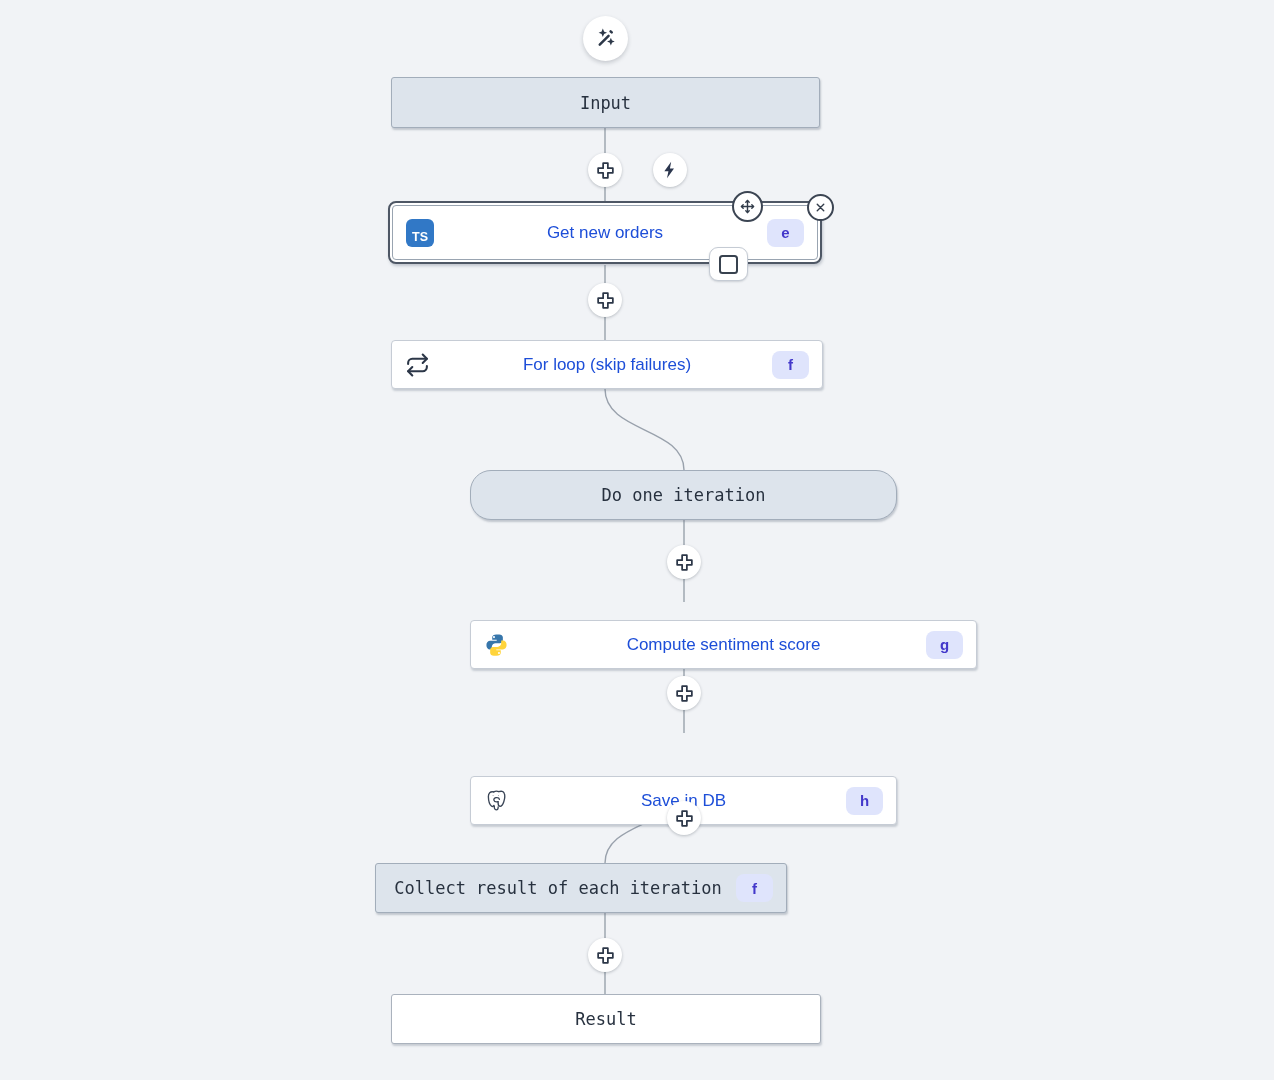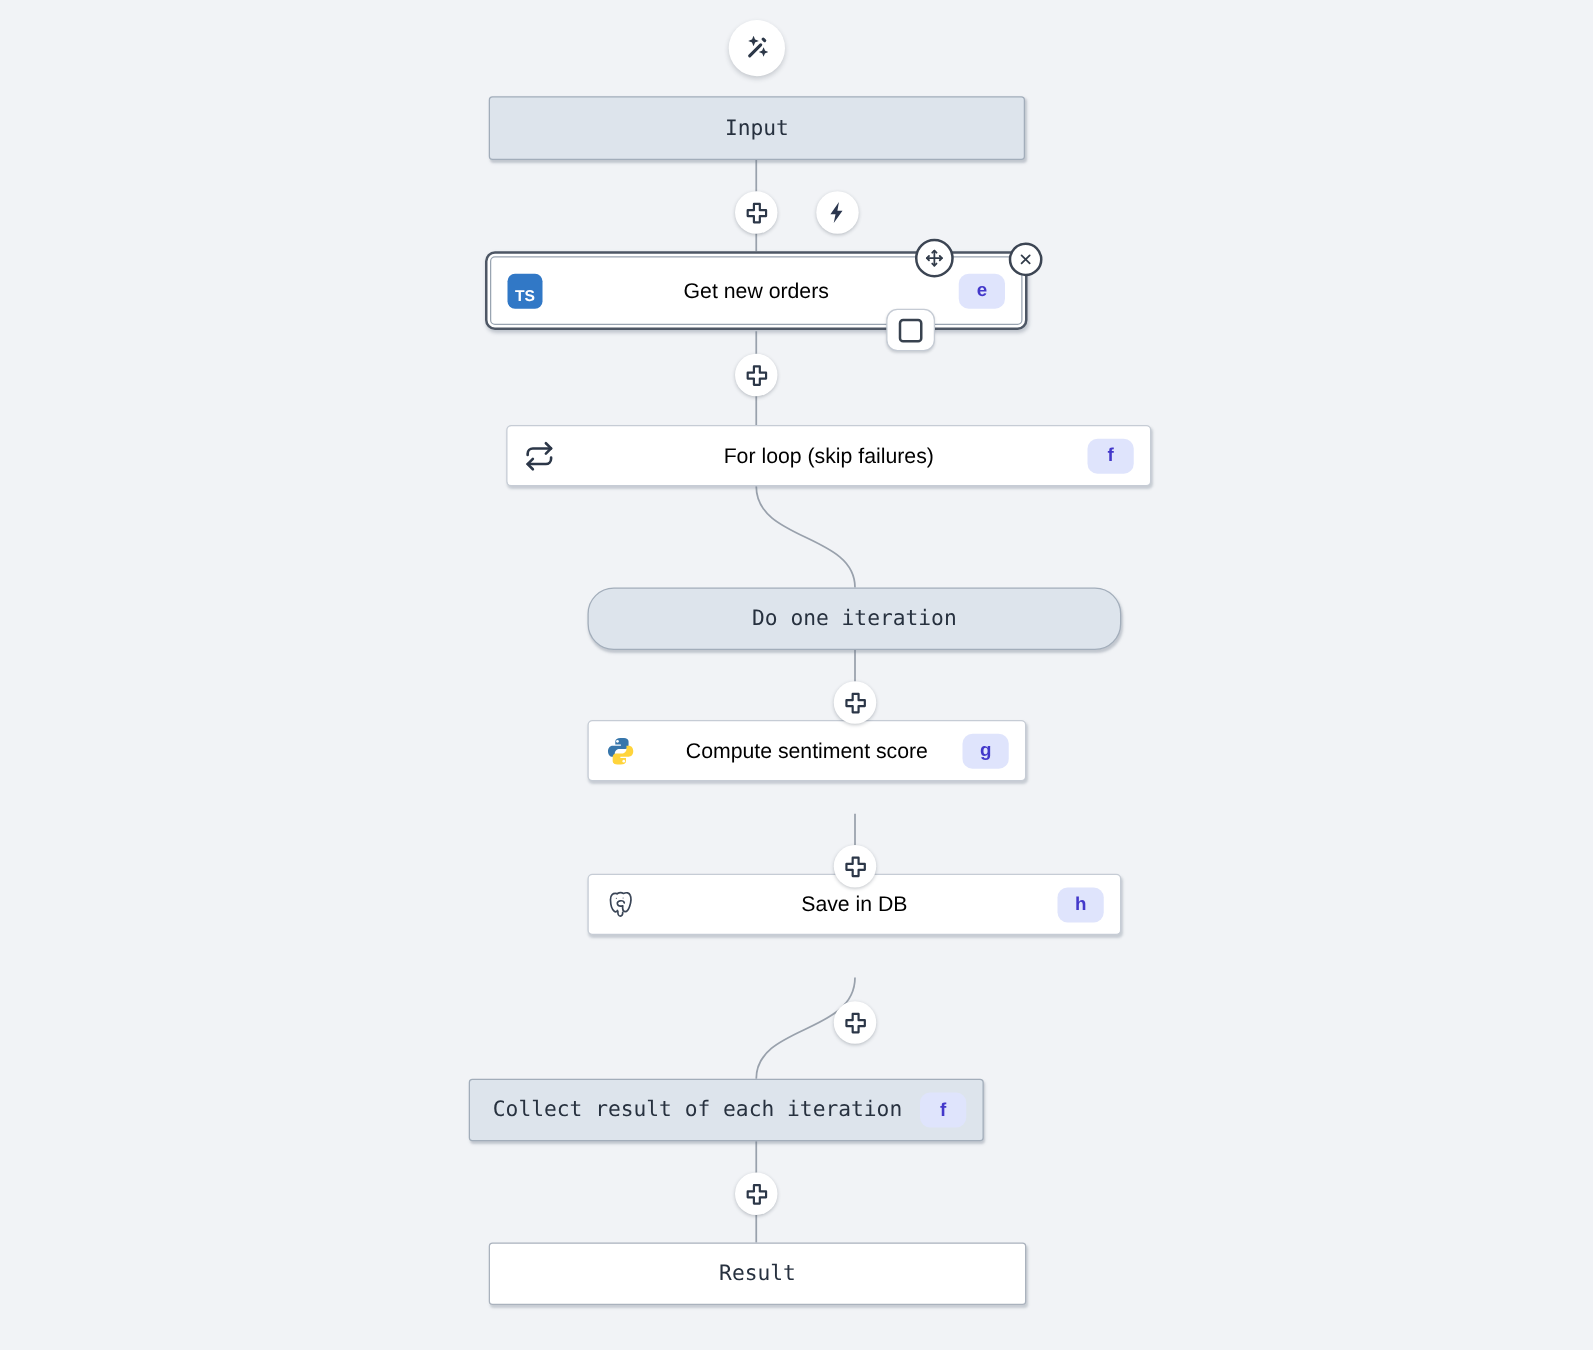--- a/index.html
+++ b/index.html
@@ -8,21 +8,21 @@
   svg.edges{position:absolute;left:0;top:0;z-index:0;pointer-events:none;}
 
   .node{position:absolute;box-sizing:border-box;z-index:1;padding-left:16px;}
   .virtual{background:#dde4ec;border:1px solid #a2adba;border-radius:3px;
     box-shadow:1px 2px 2px rgba(104,116,132,.35);}
   .whitebox{background:#ffffff;border:1px solid #c6ccd5;border-radius:4px;
     box-shadow:1px 2px 2px rgba(104,116,132,.3);}
   .mono-label{position:absolute;inset:0;display:flex;align-items:center;justify-content:center;
     font-family:"DejaVu Sans Mono","Liberation Mono",monospace;font-size:17px;color:#27313f;}
   .sans-label{position:absolute;inset:0;display:flex;align-items:center;justify-content:center;
-    font-family:"Liberation Sans",sans-serif;font-size:17px;color:#000000;}
+    font-family:"Liberation Sans",sans-serif;font-size:17px;color:#1d4ed8;}
   .left-icon{position:absolute;left:13px;top:50%;transform:translateY(-50%);display:flex;z-index:2;}
   .badge{position:absolute;right:13px;top:50%;transform:translateY(-50%);
     width:37px;height:28px;border-radius:8px;background:#dfe4fc;color:#4338ca;
     font-family:"Liberation Sans",sans-serif;font-weight:bold;font-size:15px;
     display:flex;align-items:center;justify-content:center;z-index:2;}
 
   .circle-btn{position:absolute;background:#fff;border-radius:50%;z-index:3;
     box-shadow:0 1px 3px rgba(40,50,65,.28);display:flex;align-items:center;justify-content:center;cursor:pointer;}
   .btn-34{width:34px;height:34px;}
   .top-circle{width:45px;height:45px;box-shadow:0 2px 4px rgba(40,50,65,.22);}
@@ -122,21 +122,21 @@
   </div>
 
   <div class="circle-btn btn-34" style="left:588px;top:283px;">
     <span style="display:flex;">
       <svg width="21" height="21" viewBox="0 0 24 24">
         <path d="M9.3 3.6 h5.4 v5.7 h5.7 v5.4 h-5.7 v5.7 h-5.4 v-5.7 H3.6 v-5.4 h5.7 z" fill="#ffffff" stroke="#2c3748" stroke-width="2" stroke-linejoin="round"></path>
       </svg>
     </span>
   </div>
 
-  <div class="node whitebox" style="left:405px;top:340px;width:516px;height:49px;">
+  <div class="node whitebox" style="left:391px;top:340px;width:432px;height:49px;">
     <span class="left-icon">
       <svg width="25" height="25" viewBox="0 0 24 24" fill="none" stroke="#2c3748" stroke-width="2" stroke-linecap="round" stroke-linejoin="round">
         <path d="m17 2 4 4-4 4"></path>
           <path d="M3 11v-1a4 4 0 0 1 4-4h14"></path>
         <path d="m7 22-4-4 4-4"></path>
           <path d="M21 13v1a4 4 0 0 1-4 4H3"></path>
       </svg>
     </span>
     <div class="sans-label">For loop (skip failures)</div>
     <div class="badge">f</div>
@@ -147,42 +147,42 @@
   </div>
 
   <div class="circle-btn btn-34" style="left:667px;top:545px;">
     <span style="display:flex;">
       <svg width="21" height="21" viewBox="0 0 24 24">
         <path d="M9.3 3.6 h5.4 v5.7 h5.7 v5.4 h-5.7 v5.7 h-5.4 v-5.7 H3.6 v-5.4 h5.7 z" fill="#ffffff" stroke="#2c3748" stroke-width="2" stroke-linejoin="round"></path>
       </svg>
     </span>
   </div>
 
-  <div class="node whitebox" style="left:470px;top:576px;width:351px;height:49px;">
+  <div class="node whitebox" style="left:470px;top:620px;width:507px;height:49px;">
     <span class="left-icon">
       <svg width="25" height="25" viewBox="0 0 24 24">
         <path d="M11.9 1.8c-2.5 0-4 1-4 2.8v2.3h4.3v.9H5.9c-2 0-3.6 1.6-3.6 4.2 0 2.7 1.5 4.3 3.4 4.3h1.8v-2.6c0-2 1.7-3.5 3.6-3.5h4.3c1.6 0 2.7-1.3 2.7-2.9V4.6c0-1.8-1.6-2.8-3.5-2.8h-2.7z" fill="#3776ab"></path>
         <circle cx="9.6" cy="4.4" r="1" fill="#ffffff"></circle>
         <path d="M12.1 22.2c2.5 0 4-1 4-2.8v-2.3h-4.3v-.9h6.3c2 0 3.6-1.6 3.6-4.2 0-2.7-1.5-4.3-3.4-4.3h-1.8v2.6c0 2-1.7 3.5-3.6 3.5h-4.3c-1.6 0-2.7 1.3-2.7 2.9v2.7c0 1.8 1.6 2.8 3.5 2.8h2.7z" fill="#ffd43b"></path>
         <circle cx="14.4" cy="19.6" r="1" fill="#ffffff"></circle>
       </svg>
     </span>
     <div class="sans-label">Compute sentiment score</div>
     <div class="badge">g</div>
   </div>
 
   <div class="circle-btn btn-34" style="left:667px;top:676px;">
     <span style="display:flex;">
       <svg width="21" height="21" viewBox="0 0 24 24">
         <path d="M9.3 3.6 h5.4 v5.7 h5.7 v5.4 h-5.7 v5.7 h-5.4 v-5.7 H3.6 v-5.4 h5.7 z" fill="#ffffff" stroke="#2c3748" stroke-width="2" stroke-linejoin="round"></path>
       </svg>
     </span>
   </div>
 
-  <div class="node whitebox" style="left:470px;top:699px;width:427px;height:49px;">
+  <div class="node whitebox" style="left:470px;top:776px;width:427px;height:49px;">
     <span class="left-icon">
       <svg width="25" height="25" viewBox="0 0 24 24" fill="none" stroke="#3a4556" stroke-width="1.3" stroke-linecap="round" stroke-linejoin="round">
         <path d="M9.3 3.3C6 2.6 4.1 4.3 4.2 8c.1 3.4 1.3 7.6 2.9 8.8 1 .8 2 .4 2.4-.6"></path>
         <path d="M9.3 3.3c1.7-.9 3.5-.9 4.9-.2 2.3-1 4.4-.5 5.2 1.5.9 2.1.5 5.4-.4 8.1-.8 2.5-2.1 4.4-3.5 4.4-1.1 0-1.8-.9-1.9-2.3l-.1-2.1"></path>
         <path d="M13.5 12.7c-2 .4-3.7-.3-4-1.6-.3-1.2.8-2.1 2.1-2.3 1.7-.2 3 .5 3.2 1.6"></path>
         <path d="M9.9 16.9c-.2 2.1.5 3.6 1.8 3.6 1.4 0 2-1.1 1.9-2.9"></path>
         <circle cx="8.7" cy="6.9" r="0.4" fill="#3a4556" stroke="none"></circle>
         <circle cx="13.9" cy="6.6" r="0.4" fill="#3a4556" stroke="none"></circle>
       </svg>
     </span>

